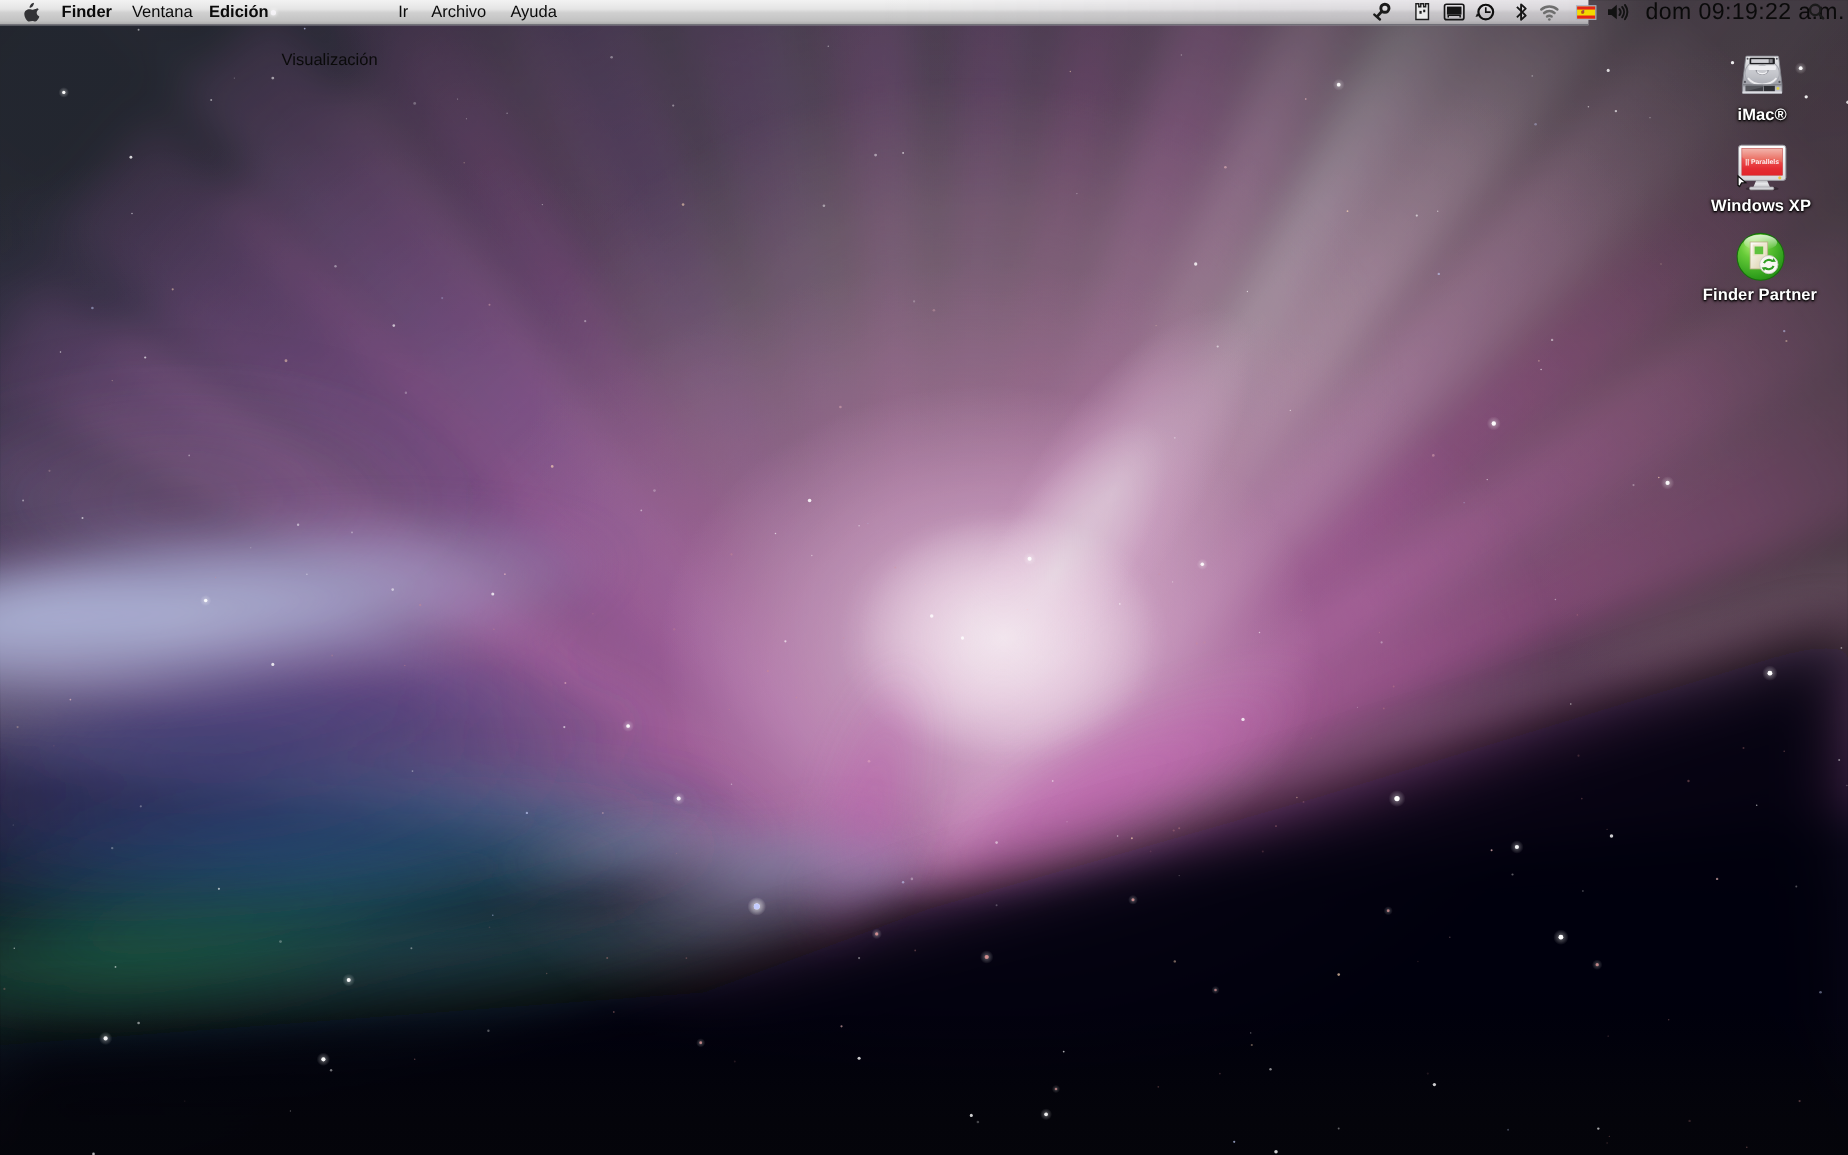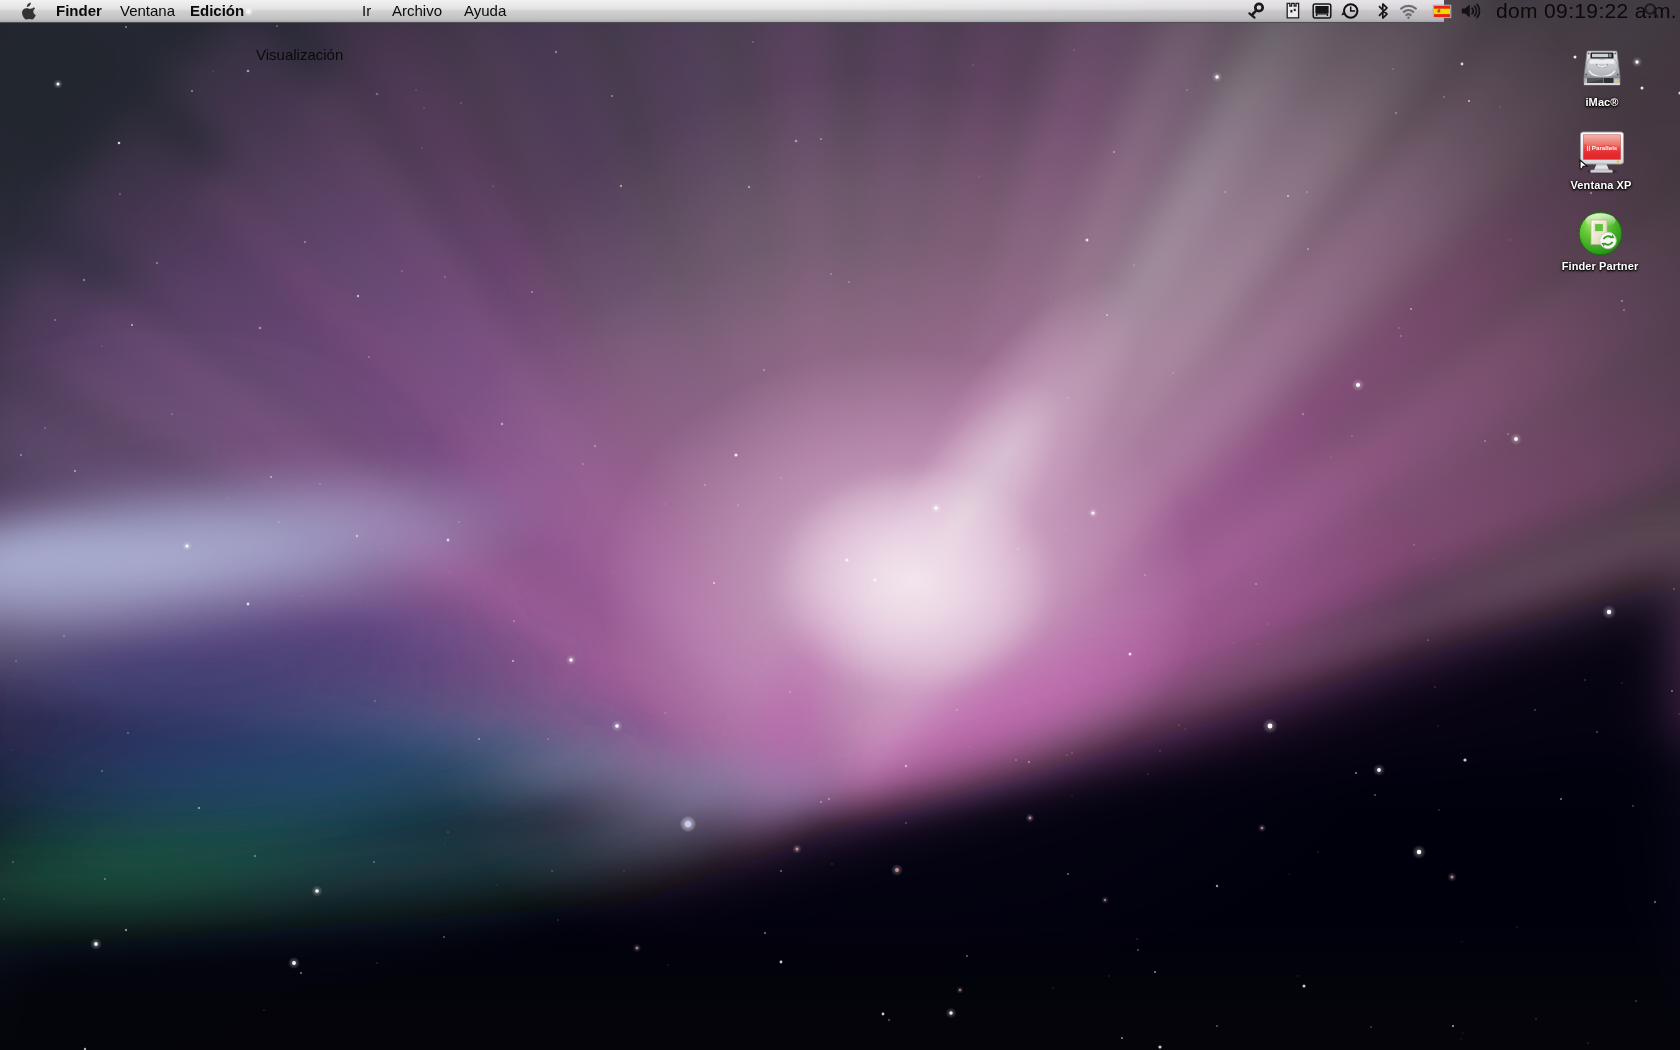--- a/index.html
+++ b/index.html
@@ -1,18 +1,18 @@
 <!DOCTYPE html>
 <html><head><meta charset="utf-8"><title>Desktop</title>
 <style>
 html,body{margin:0;padding:0;width:1680px;height:1050px;overflow:hidden;background:#07060b;font-family:"Liberation Sans",sans-serif;}
 #wall{position:absolute;left:0;top:0;}
 #menubar{position:absolute;left:0;top:0;width:1444px;height:22px;background:linear-gradient(90deg,rgba(120,95,135,0) 55%,rgba(120,95,135,.07) 80%,rgba(120,95,135,.10) 100%),linear-gradient(180deg,#f2f2f2 0%,#e4e4e4 38%,#d0d0d0 52%,#c2c2c2 86%,#ababab 100%);border-bottom:1px solid rgba(60,60,70,.9);font-size:15px;color:#0a0a0a;line-height:22px;}
 #menubar span{white-space:pre;}
-.lbl{position:absolute;text-align:center;font-size:11px;font-weight:700;color:#fff;text-shadow:0 1px 1.5px rgba(0,0,0,.95),0 0 3px rgba(0,0,0,.8),0 1px 3px rgba(0,0,0,.9);letter-spacing:.1px;}
+.lbl{position:absolute;text-align:center;font-size:15px;font-weight:700;color:#fff;text-shadow:0 1px 1.5px rgba(0,0,0,.95),0 0 3px rgba(0,0,0,.8),0 1px 3px rgba(0,0,0,.9);letter-spacing:.1px;}
 </style></head>
 <body>
 <svg id="wall" width="1680" height="1050" viewBox="0 0 1680 1050" xmlns="http://www.w3.org/2000/svg">
 <defs>
 <linearGradient id="base" x1="0" y1="0" x2="0" y2="1">
  <stop offset="0" stop-color="#282c34"></stop>
         <stop offset=".22" stop-color="#322f3a"></stop>
  <stop offset=".45" stop-color="#3c3342"></stop>
         <stop offset=".62" stop-color="#271f2e"></stop>
  <stop offset=".78" stop-color="#0e0b13"></stop>
@@ -634,21 +634,21 @@
 <rect x="16.2" y="12.2" width="9.6" height="8.8" fill="#5fc23d" stroke="#ece6cc" stroke-width="1.8"></rect>
 <circle cx="30" cy="29.5" r="8.3" fill="#f7f7f2" stroke="#c9c9c2" stroke-width=".8"></circle>
 <g stroke="#2f9e22" stroke-width="1.9" fill="none">
 <path d="M25.6 28.2 a5 5 0 0 1 7.8 -1.7"></path>
 <path d="M34.4 30.8 a5 5 0 0 1 -7.8 1.7"></path>
 </g>
 <path d="M34.3 23.6 l2.2 3.3 -3.9 .3 z" fill="#2f9e22"></path>
 <path d="M25.7 35.4 l-2.2 -3.3 3.9 -.3 z" fill="#2f9e22"></path>
 </svg>
 <div class="lbl" style="left:1542px;top:96px;width:120px;">iMac®</div>
-<div class="lbl" style="left:1541px;top:178.5px;width:120px;">Ventana XP</div>
+<div class="lbl" style="left:1541px;top:178.5px;width:120px;">Windows XP</div>
 <div class="lbl" style="left:1540px;top:260px;width:120px;">Finder Partner</div>
 <div id="menubar">
     <svg width="16" height="18" viewBox="0 0 16 18" style="position:absolute;left:20px;top:2px;">
 <path d="M10.8 0.6c.15 1.1-.3 2.2-1.0 3.0-.7.85-1.85 1.5-2.9 1.4-.15-1.05.45-2.2 1.1-2.9C8.7 1.3 9.9.65 10.8.6z" fill="#333336"></path>
 <path d="M13.3 6.3c-1.1-.15-2.6.65-3.3.65-.85 0-2.05-.65-3.25-.65C4.6 6.3 2.1 7.6 2.1 10.7c0 3.25 2.8 6.9 4.3 6.9.85 0 1.8-.55 2.9-.55 1.05 0 1.8.55 2.9.55 1.4 0 3.2-3.0 3.65-4.5-1.6-.6-2.5-1.9-2.5-3.4 0-1.4.8-2.45 1.85-3.1-.65-.85-1.5-1.25-1.9-1.3z" fill="#333336"></path>
 </svg>
     <span style="position:absolute;left:56px;top:0;font-weight:700;">Finder</span>
     <span style="position:absolute;left:120px;top:0;font-weight:400;">Ventana</span>
     <span style="position:absolute;left:190px;top:0;font-weight:700;">Edición</span>
     <span style="position:absolute;left:256px;top:0;font-weight:400;margin-top:44px;">Visualización</span>

